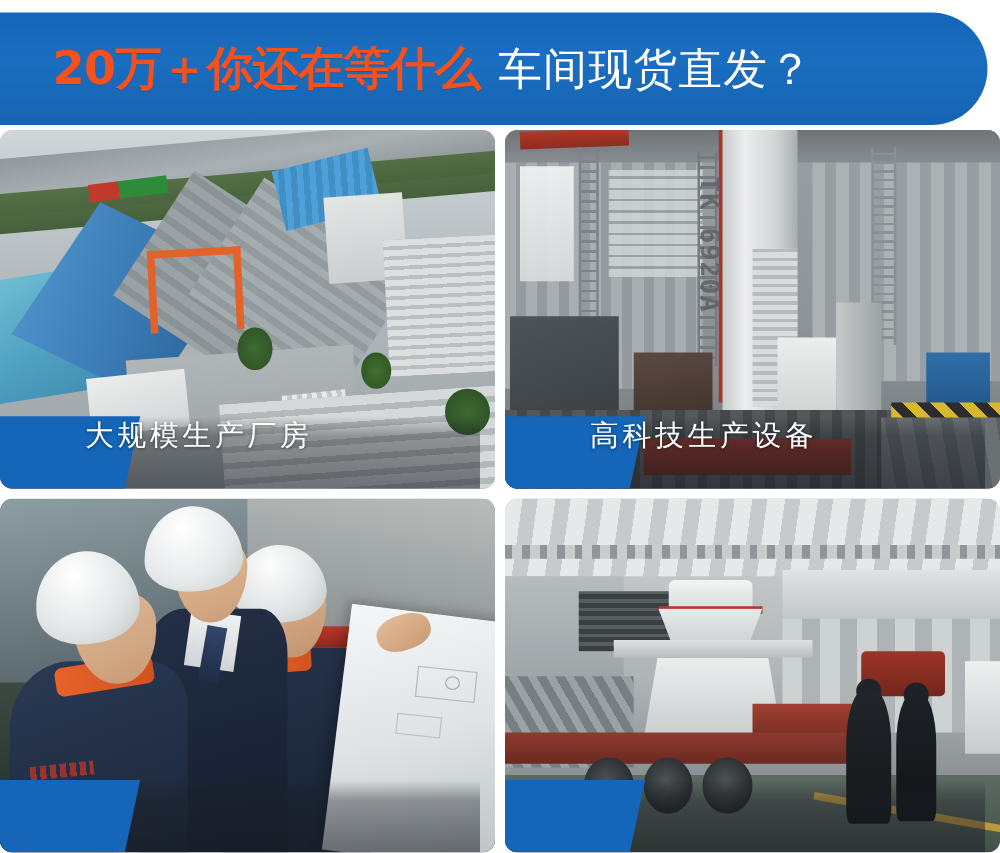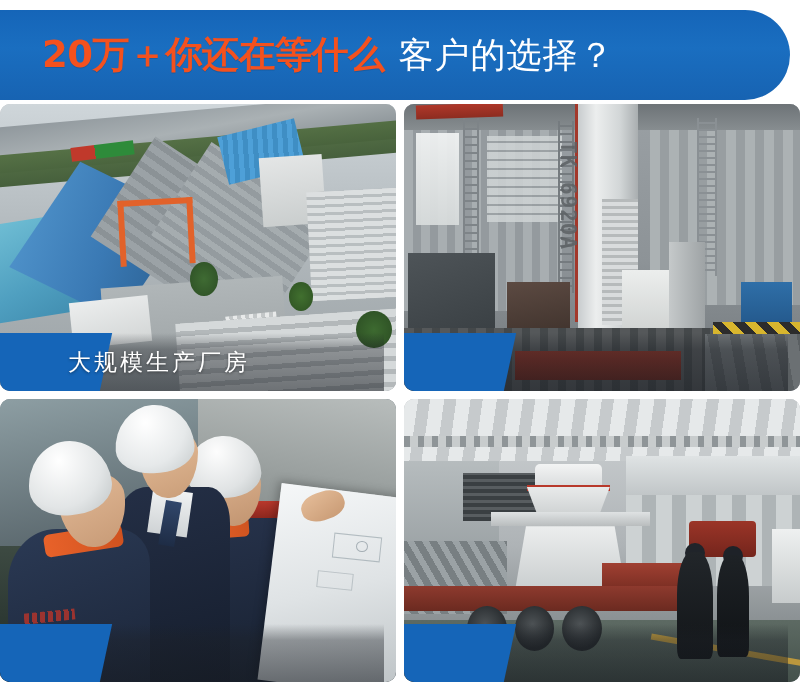--- a/index.html
+++ b/index.html
@@ -78,21 +78,21 @@
 
   
   .caption-bar {
     position: absolute;
     left: 0;
     right: 12px;
     bottom: 0;
     height: 58px;
     background: linear-gradient(180deg, rgba(30,34,40,0.00) 0%, rgba(28,32,38,0.38) 28%, rgba(24,28,34,0.55) 100%);
     display: flex;
-    align-items: center;
+    align-items: flex-start;
     z-index: 6;
   }
   .caption-tab {
     position: absolute;
     left: -12px;
     bottom: 0;
     width: 118px;
     height: 58px;
     background: #1565b8;
     transform: skewX(-12deg);
@@ -553,21 +553,21 @@
     position: absolute; left: 93%; top: 46%; width: 8%; height: 26%;
     background: linear-gradient(180deg,#eef0f0 0%,#c7cbcc 100%);
   }
 </style>
 </head>
 <body>
 
 <div class="banner">
   <div class="banner-inner">
     <span class="banner-accent">20万＋你还在等什么</span>
-    <span class="banner-rest">客户的选择？</span>
+    <span class="banner-rest">车间现货直发？</span>
   </div>
 </div>
 
 <div class="grid">
 
   <div class="card">
     <div class="photo p1">
       <div class="road"></div>
       <div class="treeband"></div>
       <div class="bluroof-left"></div>
@@ -614,20 +614,21 @@
       <div class="panel-white"></div>
       <div class="cabinet"></div>
       <div class="bluebox"></div>
       <div class="floorbed"></div>
       <div class="redbase"></div>
       <div class="hazard"></div>
       <div class="floor-r"></div>
     </div>
     <div class="caption-bar">
       <div class="caption-tab"></div>
+      <span class="caption-text">高科技生产设备</span>
     </div>
   </div>
 
   <div class="card">
     <div class="photo p3">
       <div class="bg-wall"></div>
       <div class="bg-wall2"></div>
       <div class="bg-dark"></div>
       <div class="redstripe"></div>
       <div class="body3"></div>

